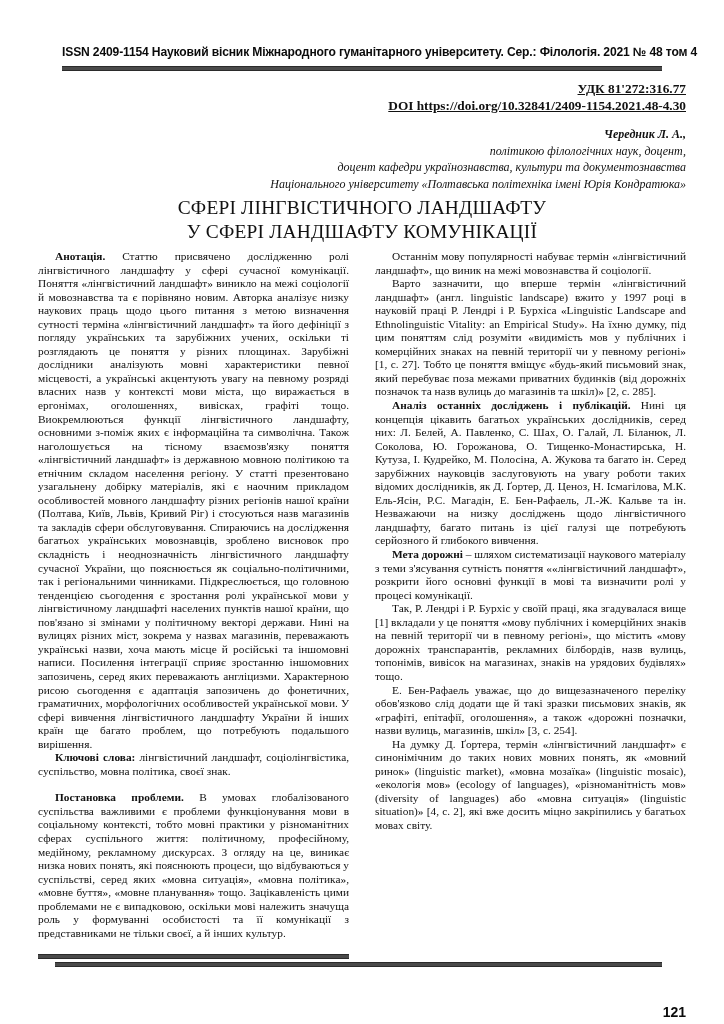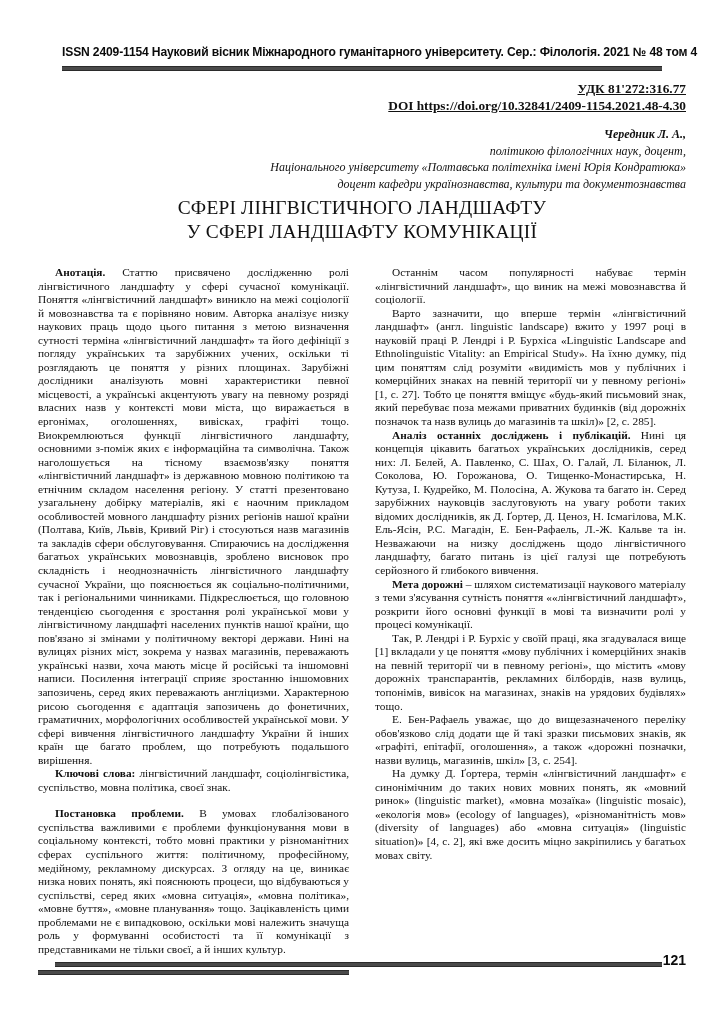--- a/index.html
+++ b/index.html
@@ -86,21 +86,21 @@
     font-size: 19.4px;
     line-height: 24px;
     letter-spacing: 0.2px;
   }
   .title div { white-space: nowrap; }
 
   
   .columns {
     position: absolute;
     left: 38px;
-    top: 266px;
+    top: 250px;
     width: 648px;
     height: 730px;
   }
   .col {
     position: absolute;
     top: 0;
     width: 311px;
     font-size: 11.35px;
     line-height: 13.55px;
     text-align: justify;
@@ -123,21 +123,21 @@
     top: 962px;
     width: 607px;
     height: 3px;
     background: #4a4a4a;
     border-top: 1px solid #2b2b2b;
     border-bottom: 1px solid #2b2b2b;
   }
   .page-number {
     position: absolute;
     right: 38px;
-    top: 952px;
+    top: 1004px;
     font-family: "Liberation Sans", "DejaVu Sans", sans-serif;
     font-weight: bold;
     font-size: 14px;
     color: #0b0b0b;
   }
 
   .col-left .midrule {
     margin-top: 14px;
     width: 100%;
     height: 3px;
@@ -155,40 +155,40 @@
   <div class="runhead-rule"></div>
 
   <div class="idblock">
     <div>УДК 81'272:316.77</div>
     <div>DOI https://doi.org/10.32841/2409-1154.2021.48-4.30</div>
   </div>
 
   <div class="authorblock">
     <div class="author-name">Чередник Л. А.,</div>
     <div>політикою філологічних наук, доцент,</div>
+    <div>доцент кафедри українознавства, культури та документознавства</div>
     <div>Національного університету «Полтавська політехніка імені Юрія Кондратюка»</div>
-    <div>доцент кафедри українознавства, культури та документознавства</div>
   </div>
 
   <div class="title">
     <div>СФЕРІ ЛІНГВІСТИЧНОГО ЛАНДШАФТУ</div>
     <div>У СФЕРІ ЛАНДШАФТУ КОМУНІКАЦІЇ</div>
   </div>
 
   <div class="columns">
 
     <div class="col col-left">
       <p><span class="run-bold">Анотація.</span> <span>Статтю присвячено дослідженню ролі лінгвістичного ландшафту у сфері сучасної комунікації. Поняття «лінгвістичний ландшафт» виникло на межі соціології й мовознавства та є порівняно новим. Авторка аналізує низку наукових праць щодо цього питання з метою визначення сутності терміна «лінгвістичний ландшафт» та його дефініції з погляду українських та зарубіжних учених, оскільки ті розглядають це поняття у різних площинах. Зарубіжні дослідники аналізують мовні характеристики певної місцевості, а українські акцентують увагу на певному розряді власних назв у контексті мови міста, що виражається в ергонімах, оголошеннях, вивісках, графіті тощо. Виокремлюються функції лінгвістичного ландшафту, основними з-поміж яких є інформаційна та символічна. Також наголошується на тісному взаємозв'язку поняття «лінгвістичний ландшафт» із державною мовною політикою та етнічним складом населення регіону. У статті презентовано узагальнену добірку матеріалів, які є наочним прикладом особливостей мовного ландшафту різних регіонів нашої країни (Полтава, Київ, Львів, Кривий Ріг) і стосуються назв магазинів та закладів сфери обслуговування. Спираючись на дослідження багатьох українських мовознавців, зроблено висновок про складність і неоднозначність лінгвістичного ландшафту сучасної України, що пояснюється як соціально-політичними, так і регіональними чинниками. Підкреслюється, що головною тенденцією сьогодення є зростання ролі української мови у лінгвістичному ландшафті населених пунктів нашої країни, що пов'язано зі змінами у політичному векторі держави. Нині на вулицях різних міст, зокрема у назвах магазинів, переважають українські назви, хоча мають місце й російські та іншомовні написи. Посилення інтеграції сприяє зростанню іншомовних запозичень, серед яких переважають англіцизми. Характерною рисою сьогодення є адаптація запозичень до фонетичних, граматичних, морфологічних особливостей української мови. У сфері вивчення лінгвістичного ландшафту України й інших країн ще багато проблем, що потребують подальшого вирішення.</span></p>
       <p><span class="run-bold">Ключові слова:</span> <span>лінгвістичний ландшафт, соціолінгвістика, суспільство, мовна політика, своєї знак.</span></p>
       <p style="margin-top:13px"><span class="run-bold">Постановка проблеми.</span> <span>В умовах глобалізованого суспільства важливими є проблеми функціонування мови в соціальному контексті, тобто мовні практики у різноманітних сферах суспільного життя: політичному, професійному, медійному, рекламному дискурсах. З огляду на це, виникає низка нових понять, які пояснюють процеси, що відбуваються у суспільстві, серед яких «мовна ситуація», «мовна політика», «мовне буття», «мовне планування» тощо. Зацікавленість цими проблемами не є випадковою, оскільки мові належить значуща роль у формуванні особистості та її комунікації з представниками не тільки своєї, а й інших культур.</span></p>
       <div class="midrule"></div>
     </div>
 
     <div class="col col-right">
-      <p>Останнім часом популярності набуває термін «лінгвістичний ландшафт», що виник на межі мовознавства й соціології.</p>
+      <p>Останнім мову популярності набуває термін «лінгвістичний ландшафт», що виник на межі мовознавства й соціології.</p>
       <p>Варто зазначити, що вперше термін «лінгвістичний ландшафт» (англ. linguistic landscape) вжито у 1997 році в науковій праці Р. Лендрі і Р. Бурхіса «Linguistic Landscape and Ethnolinguistic Vitality: an Empirical Study». На їхню думку, під цим поняттям слід розуміти «видимість мов у публічних і комерційних знаках на певній території чи у певному регіоні» [1, с. 27]. Тобто це поняття вміщує «будь-який письмовий знак, який перебуває поза межами приватних будинків (від дорожніх позначок та назв вулиць до магазинів та шкіл)» [2, с. 285].</p>
       <p><span class="run-bold">Аналіз останніх досліджень і публікацій.</span> <span>Нині ця концепція цікавить багатьох українських дослідників, серед них: Л. Белей, А. Павленко, С. Шах, О. Галай, Л. Біланюк, Л. Соколова, Ю. Горожанова, О. Тищенко-Монастирська, Н. Кутуза, І. Кудрейко, М. Полосіна, А. Жукова та багато ін. Серед зарубіжних науковців заслуговують на увагу роботи таких відомих дослідників, як Д. Ґортер, Д. Ценоз, Н. Ісмагілова, М.К. Ель-Ясін, Р.С. Магадін, Е. Бен-Рафаель, Л.-Ж. Кальве та ін. Незважаючи на низку досліджень щодо лінгвістичного ландшафту, багато питань із цієї галузі ще потребують серйозного й глибокого вивчення.</span></p>
       <p><span class="run-bold">Мета дорожні</span> <span>– шляхом систематизації наукового матеріалу з теми з'ясування сутність поняття ««лінгвістичний ландшафт», розкрити його основні функції в мові та визначити ролі у процесі комунікації.</span></p>
       <p>Так, Р. Лендрі і Р. Бурхіс у своїй праці, яка згадувалася вище [1] вкладали у це поняття «мову публічних і комерційних знаків на певній території чи в певному регіоні», що містить «мову дорожніх транспарантів, рекламних білбордів, назв вулиць, топонімів, вивісок на магазинах, знаків на урядових будівлях» тощо.</p>
       <p>Е. Бен-Рафаель уважає, що до вищезазначеного переліку обов'язково слід додати ще й такі зразки письмових знаків, як «графіті, епітафії, оголошення», а також «дорожні позначки, назви вулиць, магазинів, шкіл» [3, с. 254].</p>
       <p>На думку Д. Ґортера, термін «лінгвістичний ландшафт» є синонімічним до таких нових мовних понять, як «мовний ринок» (linguistic market), «мовна мозаїка» (linguistic mosaic), «екологія мов» (ecology of languages), «різноманітність мов» (diversity of languages) або «мовна ситуація» (linguistic situation)» [4, с. 2], які вже досить міцно закріпились у багатьох мовах світу.</p>
     </div>
 
   </div>
 

